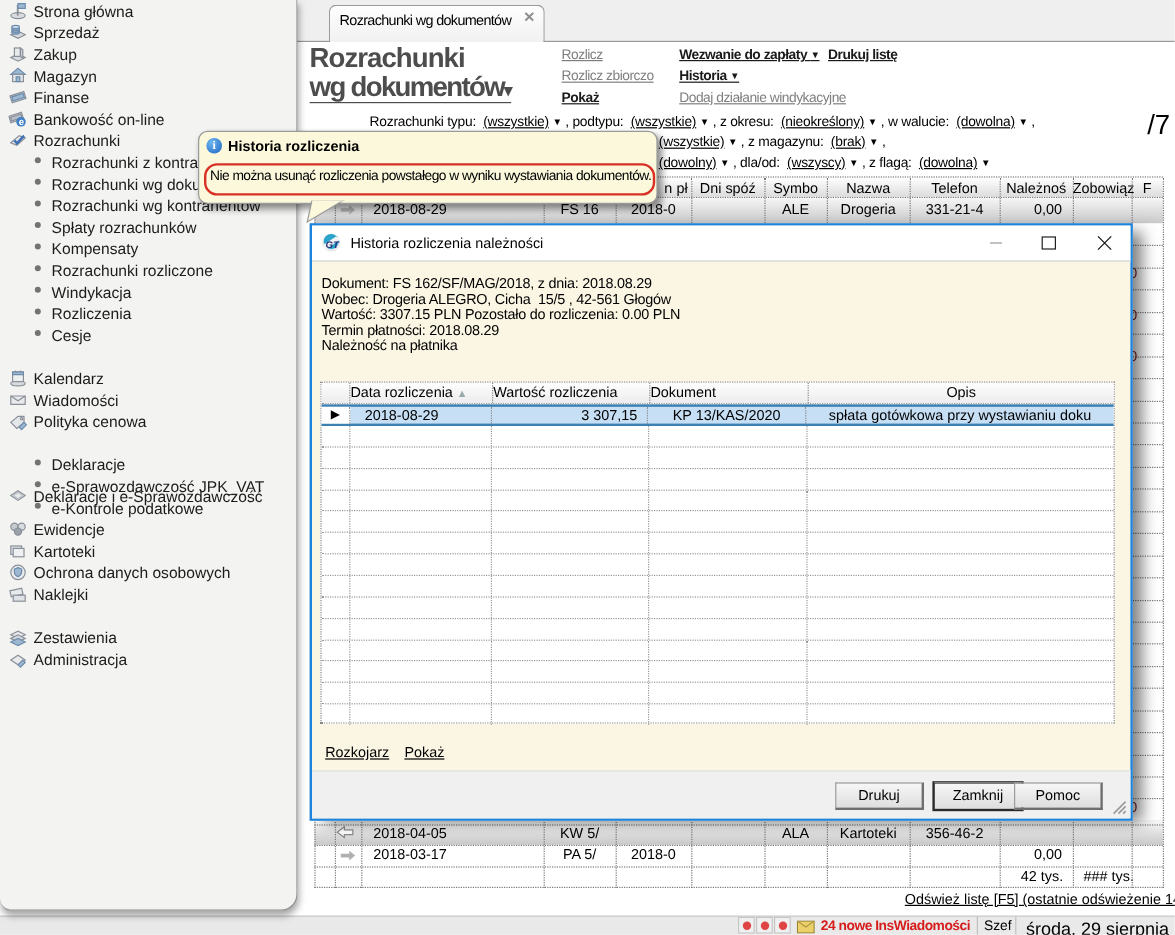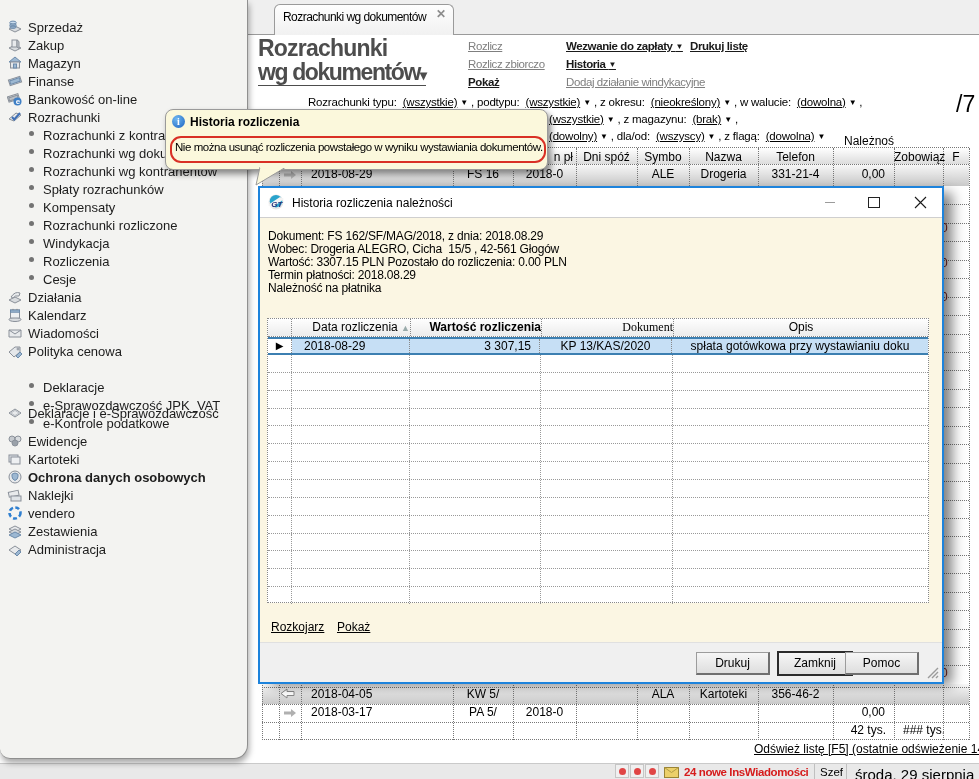--- a/index.html
+++ b/index.html
@@ -51,21 +51,21 @@
 <div class="abs" style="left:956px;top:91px;font-size:23px;color:#000;">/7</div>
 
 <div id="bgtable">
 
 <div class="abs" style="left:262px;top:148px;width:707px;height:16px;background:linear-gradient(#ffffff,#dcdcdc);"></div>
 <div class="cell" style="left:513px;top:150px;width:60px;text-align:right;">n pł</div>
 <div class="cell" style="left:576px;top:150px;width:61px;text-align:center;">Dni spóź</div>
 <div class="cell" style="left:637px;top:150px;width:52px;text-align:center;">Symbo</div>
 <div class="cell" style="left:689px;top:150px;width:69px;text-align:center;">Nazwa</div>
 <div class="cell" style="left:758px;top:150px;width:75px;text-align:center;">Telefon</div>
-<div class="cell" style="left:833px;top:134px;width:61px;text-align:right;">Należnoś</div>
+<div class="cell" style="left:833px;top:150px;width:61px;text-align:center;">Należnoś</div>
 <div class="cell" style="left:894px;top:150px;width:49px;text-align:center;">Zobowiąz</div>
 <div class="cell" style="left:943px;top:150px;width:26px;text-align:center;">F</div>
 
 <div class="abs" style="left:262px;top:164px;width:707px;height:22px;background:linear-gradient(#f8f8f8,#c9c9c9);"></div>
 <svg class="cell" style="left:283px;top:170px;" width="14" height="10" viewBox="0 0 14 10">
       <path d="M1 3.5 h7 V1 l5 4 l-5 4 V6.5 H1 z" fill="#b0b0b0"></path>
     </svg>
 <div class="cell" style="left:311px;top:167px;">2018-08-29</div>
 <div class="cell" style="left:453px;top:167px;width:60px;text-align:center;">FS 16</div>
 <div class="cell" style="left:513px;top:167px;width:63px;text-align:center;">2018-0</div>
@@ -148,20 +148,28 @@
       <div class="vline" style="left:833px;top:148px;height:592px;"></div>
       <div class="vline" style="left:894px;top:148px;height:592px;"></div>
       <div class="vline" style="left:943px;top:148px;height:592px;"></div>
       <div class="vline" style="left:969px;top:148px;height:592px;"></div>
     </div>
 </div>
 
 <div class="abs" style="left:754px;top:742px;text-decoration:underline;white-space:nowrap;">Odśwież listę [F5] (ostatnie odświeżenie 14:3</div>
 
 <div id="sidebar" class="abs" style="left:0;top:0;width:247px;height:758px;background:#f3f3f1;border-right:1px solid #8f8f8f;border-bottom:1px solid #8f8f8f;border-radius:0 0 14px 10px;box-shadow:1px 4px 6px rgba(0,0,0,.35);z-index:5;overflow:hidden;">
+    <div class="mi" style="top:0px;">
+      <svg class="ic" width="16" height="16" viewBox="0 0 16 16">
+        <ellipse cx="8" cy="12" rx="6" ry="2.5" fill="#d9dcdf" stroke="#8a9099"></ellipse>
+        <rect x="7" y="3" width="1.5" height="9" fill="#8a9099"></rect>
+        <path d="M8 2 h6 v4 h-6 z" fill="#9db8d2" stroke="#6d8bab"></path>
+      </svg>
+      <span class="tx">Strona główna</span>
+    </div>
     <div class="mi" style="top:18px;">
       <svg class="ic" width="16" height="16" viewBox="0 0 16 16">
         <path d="M2 10 l6 -3 l6 3 l-6 3 z" fill="#d9dcdf" stroke="#8a9099"></path>
         <ellipse cx="6" cy="8" rx="3.2" ry="1.4" fill="#9db8d2" stroke="#6d8bab"></ellipse>
         <ellipse cx="6" cy="6.5" rx="3.2" ry="1.4" fill="#9db8d2" stroke="#6d8bab"></ellipse>
         <ellipse cx="6" cy="5" rx="3.2" ry="1.4" fill="#9db8d2" stroke="#6d8bab"></ellipse>
         <ellipse cx="6" cy="3.5" rx="3.2" ry="1.4" fill="#c9dcee" stroke="#6d8bab"></ellipse>
       </svg>
       <span class="tx">Sprzedaż</span>
     </div>
@@ -237,27 +245,20 @@
       <span class="tx">Windykacja</span>
     </div>
     <div class="si" style="top:252px;">
       <span class="bu"></span>
       <span class="tx">Rozliczenia</span>
     </div>
     <div class="si" style="top:270px;">
       <span class="bu"></span>
       <span class="tx">Cesje</span>
     </div>
-    <div class="mi" style="top:288px;">
-      <svg class="ic" width="16" height="16" viewBox="0 0 16 16">
-        <path d="M2 11 l6 -3 l6 3 l-6 3 z" fill="#d9dcdf" stroke="#8a9099"></path>
-        <path d="M4 8 q4 -6 9 -4 l-1 3 q-4 -1 -6 2 z" fill="#e8eaec" stroke="#8a9099"></path>
-      </svg>
-      <span class="tx">Działania</span>
-    </div>
     <div class="mi" style="top:306px;">
       <svg class="ic" width="16" height="16" viewBox="0 0 16 16">
         <ellipse cx="8" cy="12.5" rx="6" ry="2" fill="#d9dcdf" stroke="#8a9099"></ellipse>
         <rect x="3.5" y="3" width="9" height="8" fill="#eef0f2" stroke="#8a9099"></rect>
         <rect x="3.5" y="3" width="9" height="2.2" fill="#9db8d2" stroke="#6d8bab"></rect>
         <circle cx="6" cy="2.5" r=".8" fill="#8a9099"></circle>
         <circle cx="10" cy="2.5" r=".8" fill="#8a9099"></circle>
       </svg>
       <span class="tx">Kalendarz</span>
     </div>
@@ -303,41 +304,35 @@
       </svg>
       <span class="tx">Ewidencje</span>
     </div>
     <div class="mi" style="top:450px;">
       <svg class="ic" width="16" height="16" viewBox="0 0 16 16">
         <rect x="2" y="4" width="9" height="7" fill="#dfe3e7" stroke="#8a9099"></rect>
         <rect x="4" y="6" width="9" height="7" fill="#eef0f2" stroke="#8a9099"></rect>
       </svg>
       <span class="tx">Kartoteki</span>
     </div>
-    <div class="mi" style="top:468px;font-weight:bold;">
+    <div class="mi" style="top:468px;">
       <svg class="ic" width="16" height="16" viewBox="0 0 16 16">
         <circle cx="8" cy="8" r="6" fill="#e8eaec" stroke="#8a9099"></circle>
         <path d="M8 4 l3 1.2 v2.3 q0 2.8 -3 4 q-3 -1.2 -3 -4 v-2.3 z" fill="#9db8d2" stroke="#6d8bab"></path>
       </svg>
       <span class="tx">Ochrona danych osobowych</span>
     </div>
     <div class="mi" style="top:486px;">
       <svg class="ic" width="16" height="16" viewBox="0 0 16 16">
         <g transform="rotate(-12 8 8)">
           <rect x="2" y="4" width="10" height="5" fill="#e8eaec" stroke="#8a9099"></rect>
         </g>
         <rect x="4" y="9" width="10" height="5" fill="#dfe3e7" stroke="#8a9099"></rect>
       </svg>
       <span class="tx">Naklejki</span>
-    </div>
-    <div class="mi" style="top:504px;">
-      <svg class="ic" width="16" height="16" viewBox="0 0 16 16">
-        <circle cx="8" cy="8" r="5.5" fill="none" stroke="#2f7fd0" stroke-width="2.6" stroke-dasharray="4 2.4"></circle>
-      </svg>
-      <span class="tx">vendero</span>
     </div>
     <div class="mi" style="top:522px;">
       <svg class="ic" width="16" height="16" viewBox="0 0 16 16">
         <path d="M2 6 l6 -3 l6 3 l-6 3 z" fill="#e8eaec" stroke="#8a9099"></path>
         <path d="M2 9 l6 -3 l6 3 l-6 3 z" fill="#d3d7db" stroke="#8a9099"></path>
         <path d="M2 12 l6 -3 l6 3 l-6 3 z" fill="#9db8d2" stroke="#6d8bab"></path>
       </svg>
       <span class="tx">Zestawienia</span>
     </div>
     <div class="mi" style="top:540px;">
@@ -378,23 +373,23 @@
   Dokument: FS 162/SF/MAG/2018, z dnia: 2018.08.29<br>
   Wobec: Drogeria ALEGRO, Cicha&nbsp; 15/5 , 42-561 Głogów<br>
   Wartość: 3307.15 PLN Pozostało do rozliczenia: 0.00 PLN<br>
   Termin płatności: 2018.08.29<br>
   Należność na płatnika
  </div>
 
  <div class="abs" style="left:7px;top:130px;width:662px;height:285px;background:#fff;border:1px dotted #888;box-sizing:border-box;">
   <div style="display:flex;height:17px;background:linear-gradient(#fefefe,#ececec);border-bottom:1px dotted #888;">
    <div style="width:23px;border-right:1px dotted #888;"></div>
-   <div style="width:118px;border-right:1px dotted #888;text-align:right;line-height:17px;">Data rozliczenia <span style="color:#9aa;font-size:9px;">▲</span></div>
-   <div style="width:130px;border-right:1px dotted #888;text-align:right;line-height:17px;font-weight:bold;">Wartość rozliczenia</div>
-   <div style="width:131px;border-right:1px dotted #888;text-align:right;line-height:17px;font-family:Liberation Serif, serif;">Dokument</div>
+   <div style="width:118px;border-right:1px dotted #888;text-align:left;line-height:17px;">Data rozliczenia <span style="color:#9aa;font-size:9px;">▲</span></div>
+   <div style="width:130px;border-right:1px dotted #888;text-align:left;line-height:17px;">Wartość rozliczenia</div>
+   <div style="width:131px;border-right:1px dotted #888;text-align:left;line-height:17px;">Dokument</div>
    <div style="flex:1;text-align:center;line-height:17px;">Opis</div>
   </div>
   <div style="display:flex;height:18px;box-sizing:border-box;border-top:2px solid #3c7fb1;border-bottom:2px solid #3c7fb1;background:#c6dff5;">
    <div style="width:23px;border-right:1px dotted #888;background:#fff;text-align:center;font-size:10px;line-height:14px;">▶</div>
    <div style="width:118px;border-right:1px dotted #888;padding-left:12px;line-height:14px;box-sizing:border-box;">2018-08-29</div>
    <div style="width:130px;border-right:1px dotted #888;text-align:right;padding-right:8px;line-height:14px;box-sizing:border-box;">3 307,15</div>
    <div style="width:131px;border-right:1px dotted #888;text-align:center;line-height:14px;">KP 13/KAS/2020</div>
    <div style="flex:1;text-align:center;line-height:14px;">spłata gotówkowa przy wystawianiu doku</div>
   </div>
   <div id="dlgrows" style="height:249px;display:flex;flex-direction:column;">

